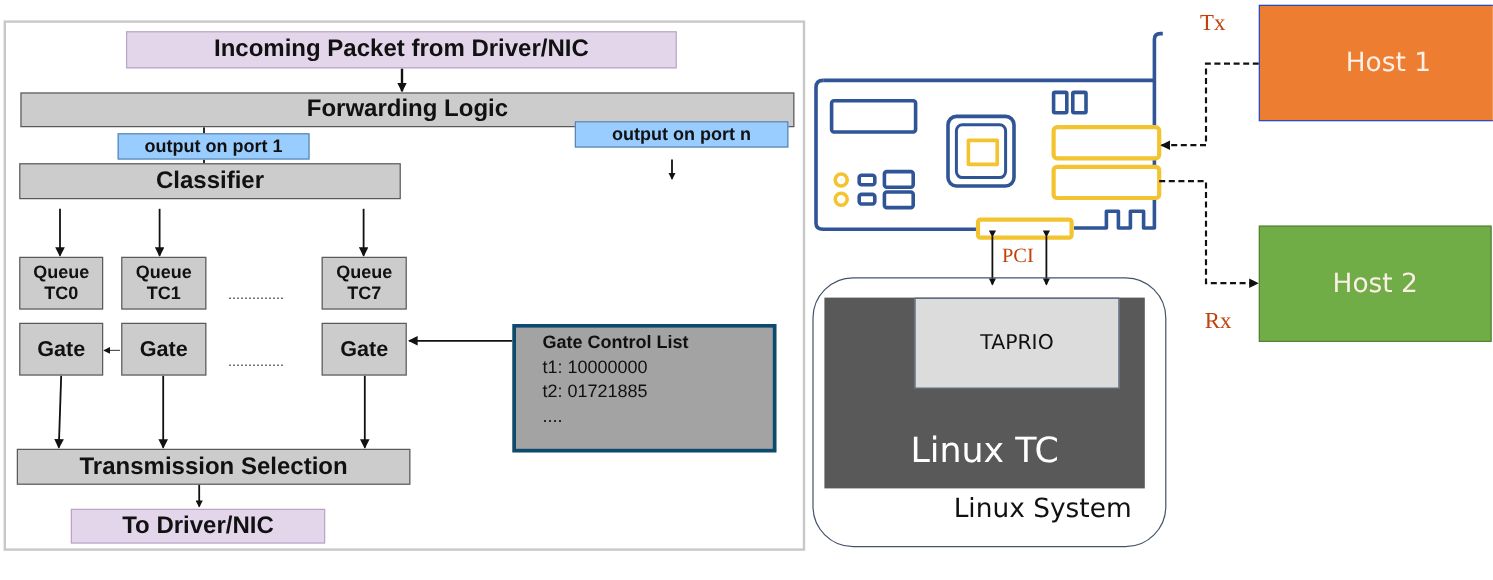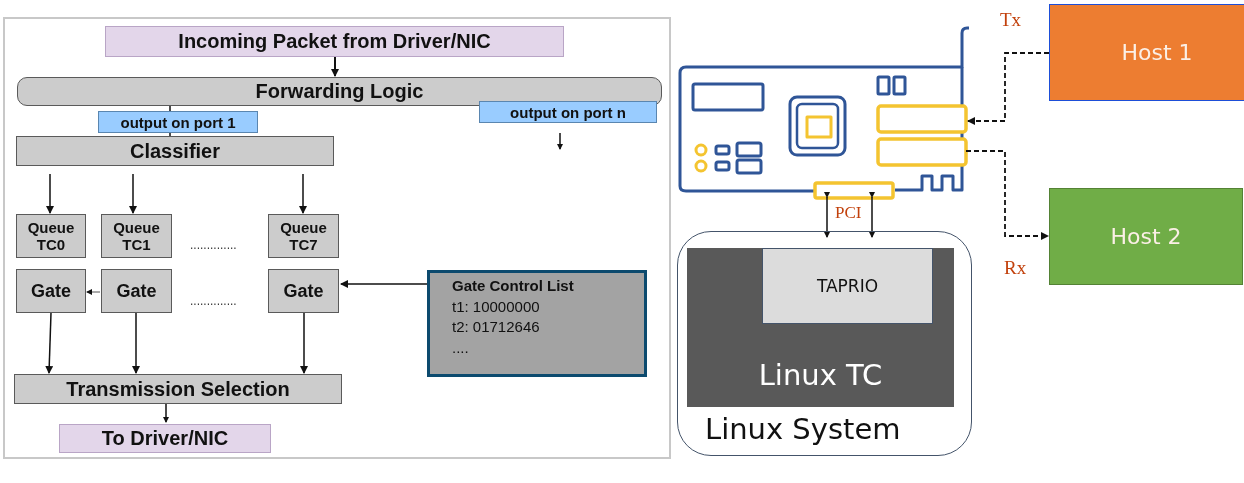--- a/index.html
+++ b/index.html
@@ -17,21 +17,21 @@
   .dots { font-size:12px; color:#333; letter-spacing:0px; }
   svg.lines { position:absolute; left:0; top:0; }
   .host { display:flex; align-items:center; justify-content:center; color:#fbefe6; font-size:22px; font-family:"DejaVu Sans", sans-serif; }
   .host1 { left:1049px; top:4px; width:216px; height:97px; background:#ed7d31; border:1px solid #1d4ed8; }
   .host2 { left:1049px; top:188px; width:194px; height:97px; background:#70ad47; border:1px solid #548235; }
   .lbl { font-family:Liberation Serif, serif; color:#c2410c; }
   .linuxsys { left:677px; top:231px; width:295px; height:225px; border:1.5px solid #44546a; border-radius:34px; }
   .linuxtc { left:687px; top:248px; width:267px; height:159px; background:#595959; }
   .taprio { left:762px; top:248px; width:171px; height:76px; background:#dcdcdc; border:1px solid #44546a; display:flex; align-items:center; justify-content:center; font-family:"DejaVu Sans", sans-serif; font-size:17px; color:#111; }
   .tclabel { left:687px; top:358px; width:267px; text-align:center; font-family:"DejaVu Sans", sans-serif; font-size:29px; color:#ffffff; }
-  .syslabel { left:705px; top:412px; width:295px; text-align:left; font-family:"DejaVu Sans", sans-serif; font-size:29px; color:#111; }
+  .syslabel { left:648px; top:412px; width:295px; text-align:right; font-family:"DejaVu Sans", sans-serif; font-size:22px; color:#111; }
 </style>
 </head>
 <body>
 
 <div class="abs frame"></div>
 
 <svg class="lines" width="1244" height="483">
   <defs>
     <marker id="ah" markerWidth="8" markerHeight="8" refX="7" refY="4" orient="auto" markerUnits="userSpaceOnUse">
       <path d="M0,0 L8,4 L0,8 Z" fill="#111"></path>
@@ -80,21 +80,21 @@
   <g>
     <line x1="827" y1="197" x2="827" y2="237" stroke="#111" stroke-width="1.5" marker-start="url(#ahs)" marker-end="url(#ahs)"></line>
     <line x1="872" y1="197" x2="872" y2="237" stroke="#111" stroke-width="1.5" marker-start="url(#ahs)" marker-end="url(#ahs)"></line>
   </g>
 
   <path d="M1049,53 L1005,53 L1005,121 L968,121" stroke="#111" stroke-width="1.8" stroke-dasharray="5,3" fill="none" marker-end="url(#ah)"></path>
   <path d="M966,151 L1005,151 L1005,236 L1048,236" stroke="#111" stroke-width="1.8" stroke-dasharray="5,3" fill="none" marker-end="url(#ah)"></path>
 </svg>
 
 <div class="abs box purple" style="left:105px;top:26px;width:459px;height:31px;font-size:20px;">Incoming Packet from Driver/NIC</div>
-<div class="abs box gray" style="left:17px;top:77px;width:645px;height:29px;font-size:20px;border-radius:10px;">Forwarding Logic</div>
+<div class="abs box gray" style="left:17px;top:77px;width:645px;height:29px;font-size:20px;">Forwarding Logic</div>
 <div class="abs box blue" style="left:98px;top:111px;width:160px;height:22px;">output on port 1</div>
 <div class="abs box blue" style="left:479px;top:101px;width:178px;height:22px;">output on port n</div>
 <div class="abs box gray" style="left:16px;top:136px;width:318px;height:30px;font-size:20px;">Classifier</div>
 
 <div class="abs box gray q" style="left:16px;top:214px;width:70px;height:44px;">
   <span>Queue</span>
   <span>TC0</span>
 </div>
 <div class="abs box gray q" style="left:101px;top:214px;width:71px;height:44px;">
   <span>Queue</span>
@@ -107,21 +107,21 @@
 <div class="abs dots" style="left:190px;top:238px;">..............</div>
 
 <div class="abs box gray gate" style="left:16px;top:269px;width:70px;height:44px;">Gate</div>
 <div class="abs box gray gate" style="left:101px;top:269px;width:71px;height:44px;">Gate</div>
 <div class="abs box gray gate" style="left:268px;top:269px;width:71px;height:44px;">Gate</div>
 <div class="abs dots" style="left:190px;top:294px;">..............</div>
 
 <div class="abs gcl">
   <div class="title">Gate Control List</div>
   <div>t1: 10000000</div>
-  <div>t2: 01712646</div>
+  <div>t2: 01721885</div>
   <div>....</div>
 </div>
 
 <div class="abs box gray" style="left:14px;top:374px;width:328px;height:30px;font-size:20px;">Transmission Selection</div>
 <div class="abs box purple" style="left:59px;top:424px;width:212px;height:29px;font-size:20px;">To Driver/NIC</div>
 
 <div class="abs lbl" style="left:835px;top:203px;font-size:17px;">PCI</div>
 
 <div class="abs linuxsys"></div>
 <div class="abs linuxtc"></div>

